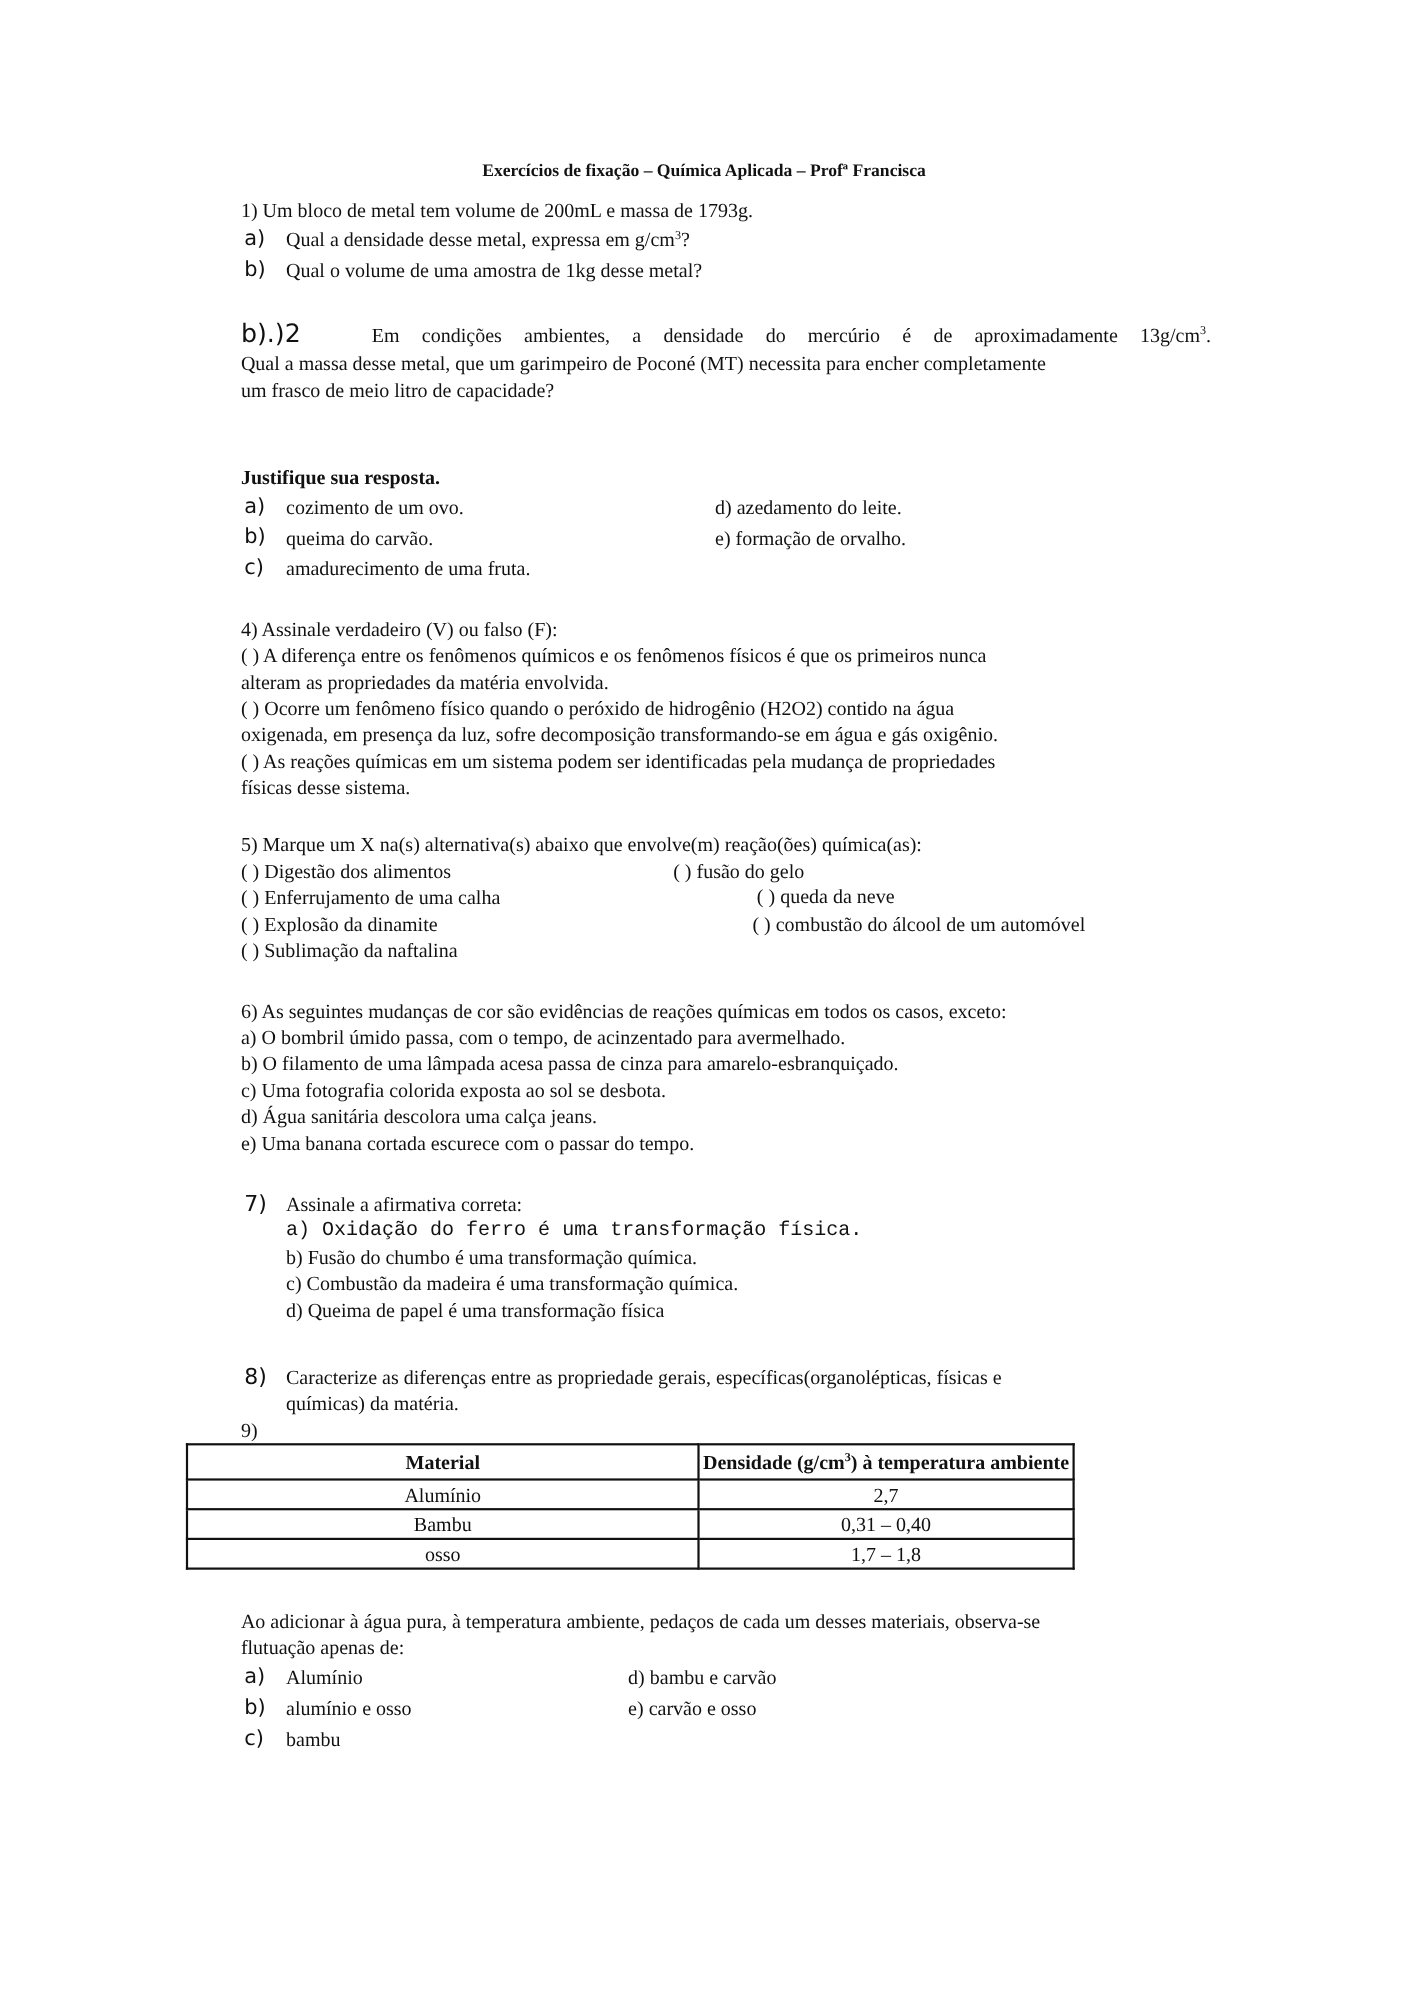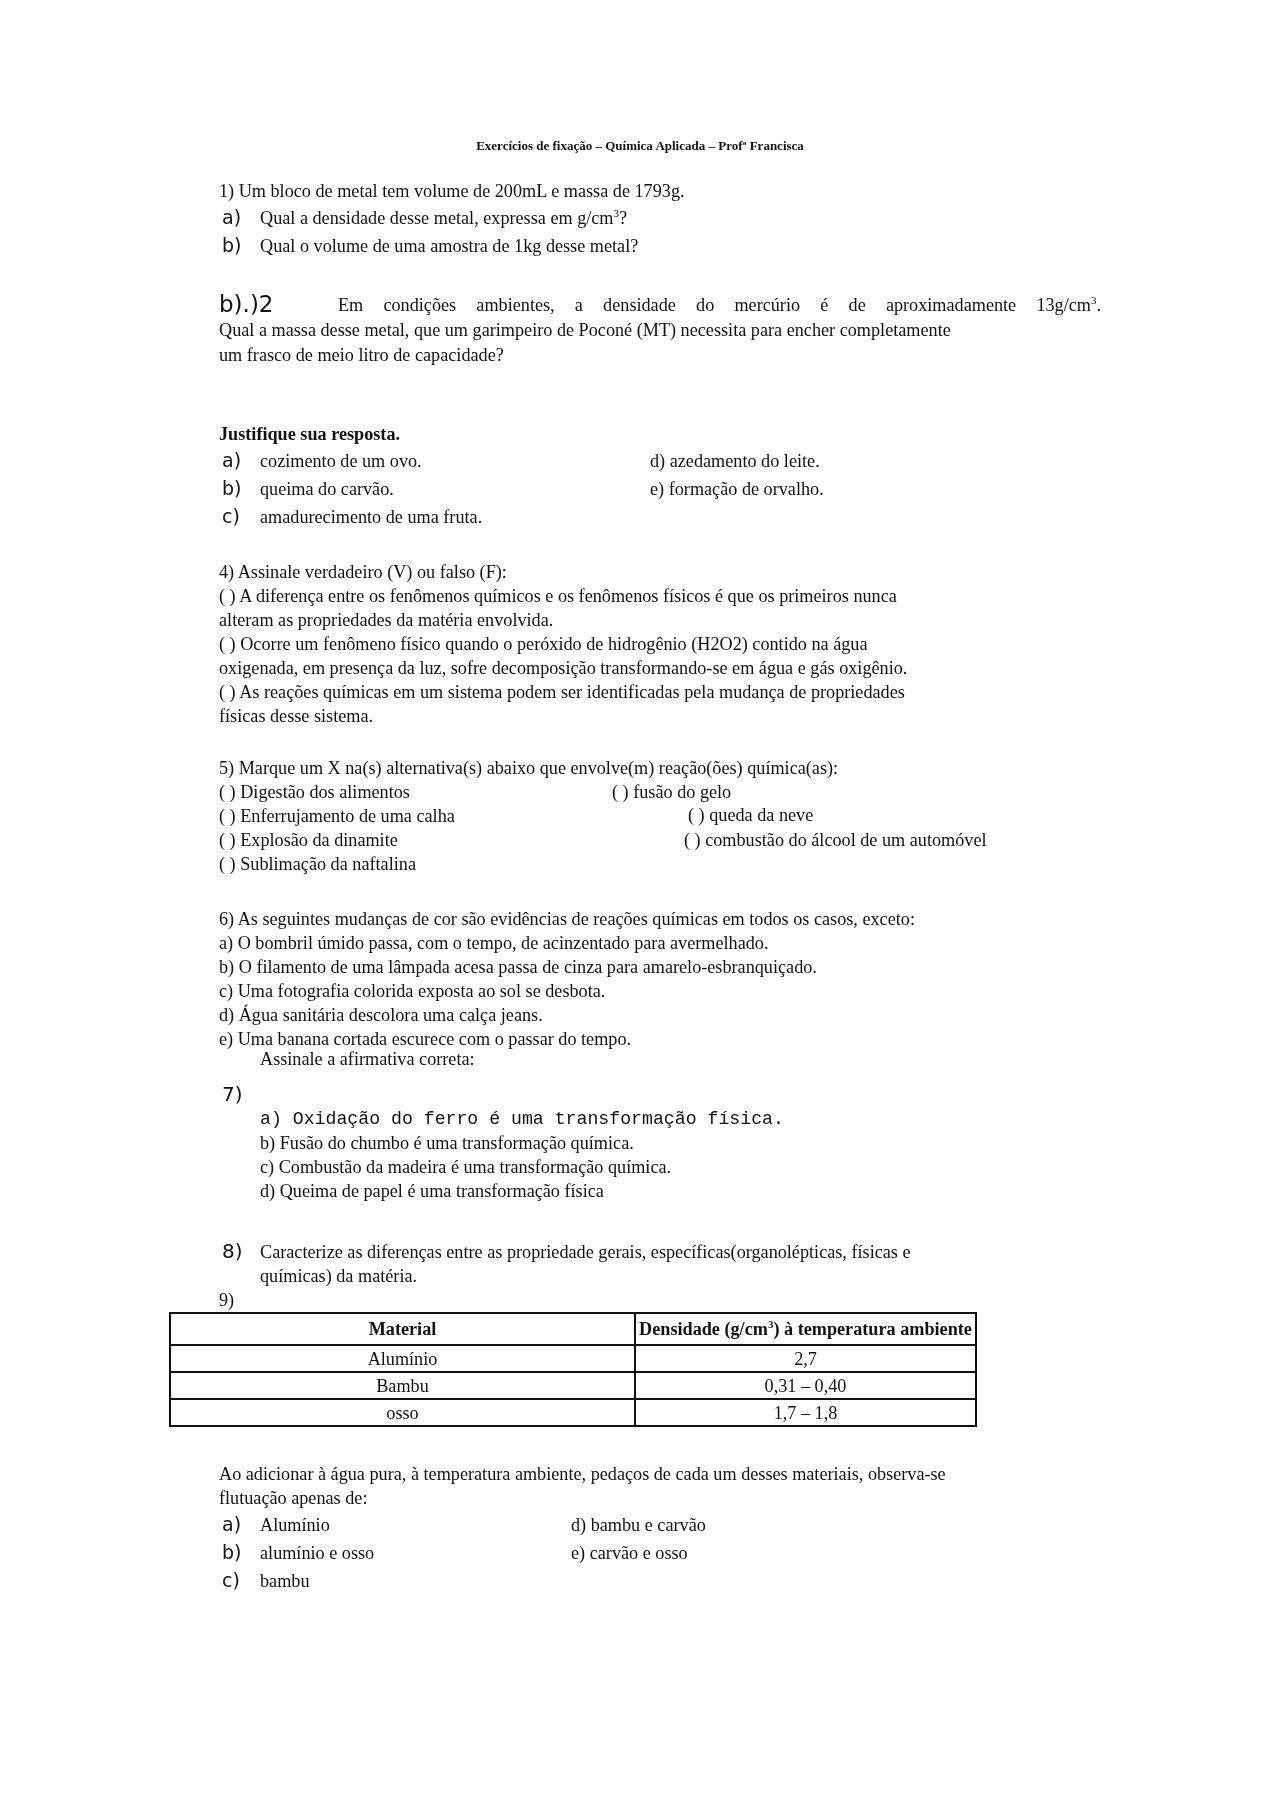--- a/index.html
+++ b/index.html
@@ -2,21 +2,21 @@
 <html><head>
 <meta charset="utf-8">
 <style>
   html, body { margin: 0; padding: 0; background: #ffffff; }
   body {
     width: 1280px; height: 1811px; position: relative; overflow: hidden;
     font-family: "Liberation Serif", serif; color: #111111;
   }
   .page { position: absolute; left: 0; top: 0; width: 1280px; height: 1811px; }
   .ln { position: absolute; font-size: 18.2px; line-height: 22px; white-space: nowrap; }
-  .title { left: 0; width: 1280px; text-align: center; top: 135px; font-weight: bold; font-size: 13px; }
+  .title { left: 0; width: 1280px; text-align: center; top: 145px; font-weight: bold; font-size: 16px; }
   .bold { font-weight: bold; }
   .mk { position: absolute; font-family: "DejaVu Sans", sans-serif; font-size: 19px; line-height: 22px; }
   sup { font-size: 11px; vertical-align: 7px; line-height: 0; }
   table.dens {
     position: absolute; left: 169px; top: 1312px; width: 808px;
     border-collapse: collapse; font-size: 18.2px;
   }
   table.dens td, table.dens th {
     border: 2px solid #111; text-align: center; height: 25px; padding: 0; line-height: 22px;
   }
@@ -70,21 +70,21 @@
   <div class="ln" style="left:684px; top:829px;">(    ) combustão do álcool de um automóvel</div>
 
   <div class="ln" style="left:219px; top:908px;">6)  As seguintes mudanças de cor são evidências de reações químicas em todos os casos, exceto:</div>
   <div class="ln" style="left:219px; top:932px;">a) O bombril úmido passa, com o tempo, de acinzentado para avermelhado.</div>
   <div class="ln" style="left:219px; top:956px;">b) O filamento de uma lâmpada acesa passa de cinza para amarelo-esbranquiçado.</div>
   <div class="ln" style="left:219px; top:980px;">c) Uma fotografia colorida exposta ao sol se desbota.</div>
   <div class="ln" style="left:219px; top:1004px;">d) Água sanitária descolora uma calça jeans.</div>
   <div class="ln" style="left:219px; top:1028px;">e) Uma banana cortada escurece com o passar do tempo.</div>
 
   <div class="big-num" style="left:222px; top:1083px;">7)</div>
-  <div class="ln" style="left:260px; top:1048px;">Assinale a afirmativa correta:</div>
+  <div class="ln" style="left:260px; top:1084px;">Assinale a afirmativa correta:</div>
   <div class="ln" style="left:260px; top:1108px;font-family:Liberation Mono, monospace;">a) Oxidação do ferro é uma transformação física.</div>
   <div class="ln" style="left:260px; top:1132px;">b) Fusão do chumbo é uma transformação química.</div>
   <div class="ln" style="left:260px; top:1156px;">c) Combustão da madeira é uma transformação química.</div>
   <div class="ln" style="left:260px; top:1180px;">d) Queima de papel é uma transformação física</div>
 
   <div class="big-num" style="left:222px; top:1240px;">8)</div>
   <div class="ln" style="left:260px; top:1241px;">Caracterize as diferenças entre as propriedade gerais, específicas(organolépticas, físicas e</div>
   <div class="ln" style="left:260px; top:1265px;">químicas) da matéria.</div>
 
   <div class="ln" style="left:219px; top:1289px;">9)</div>

